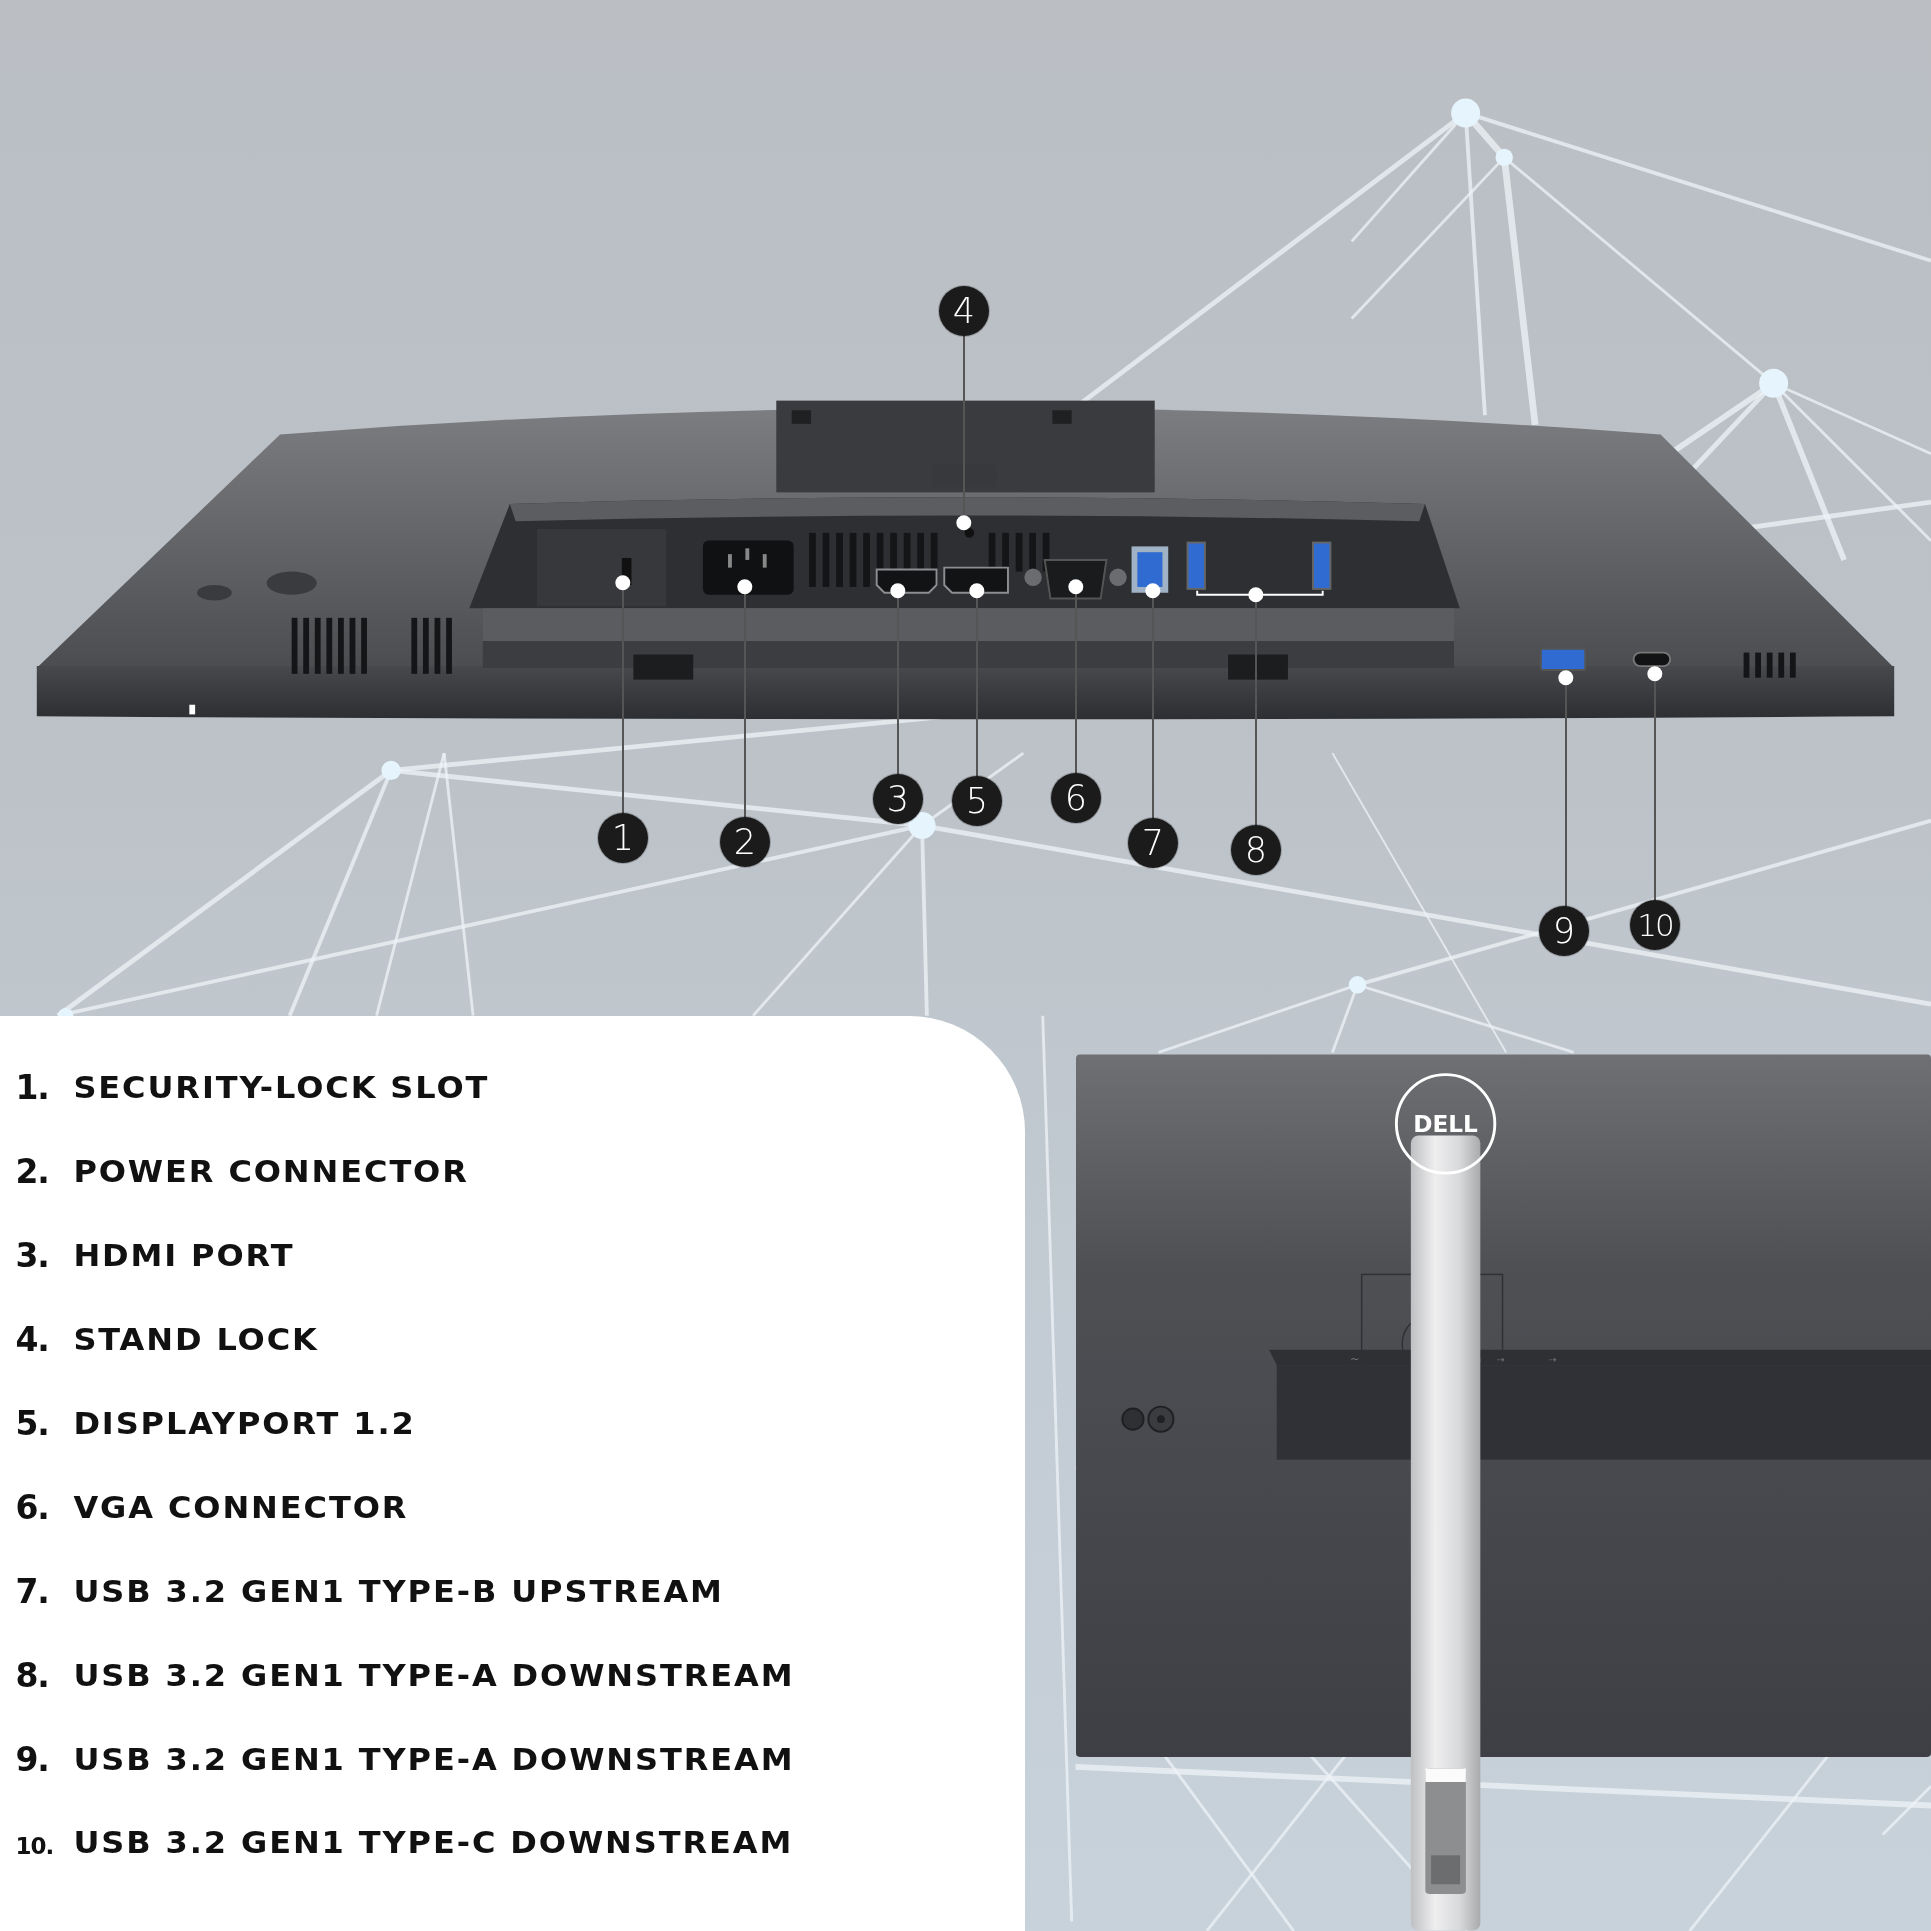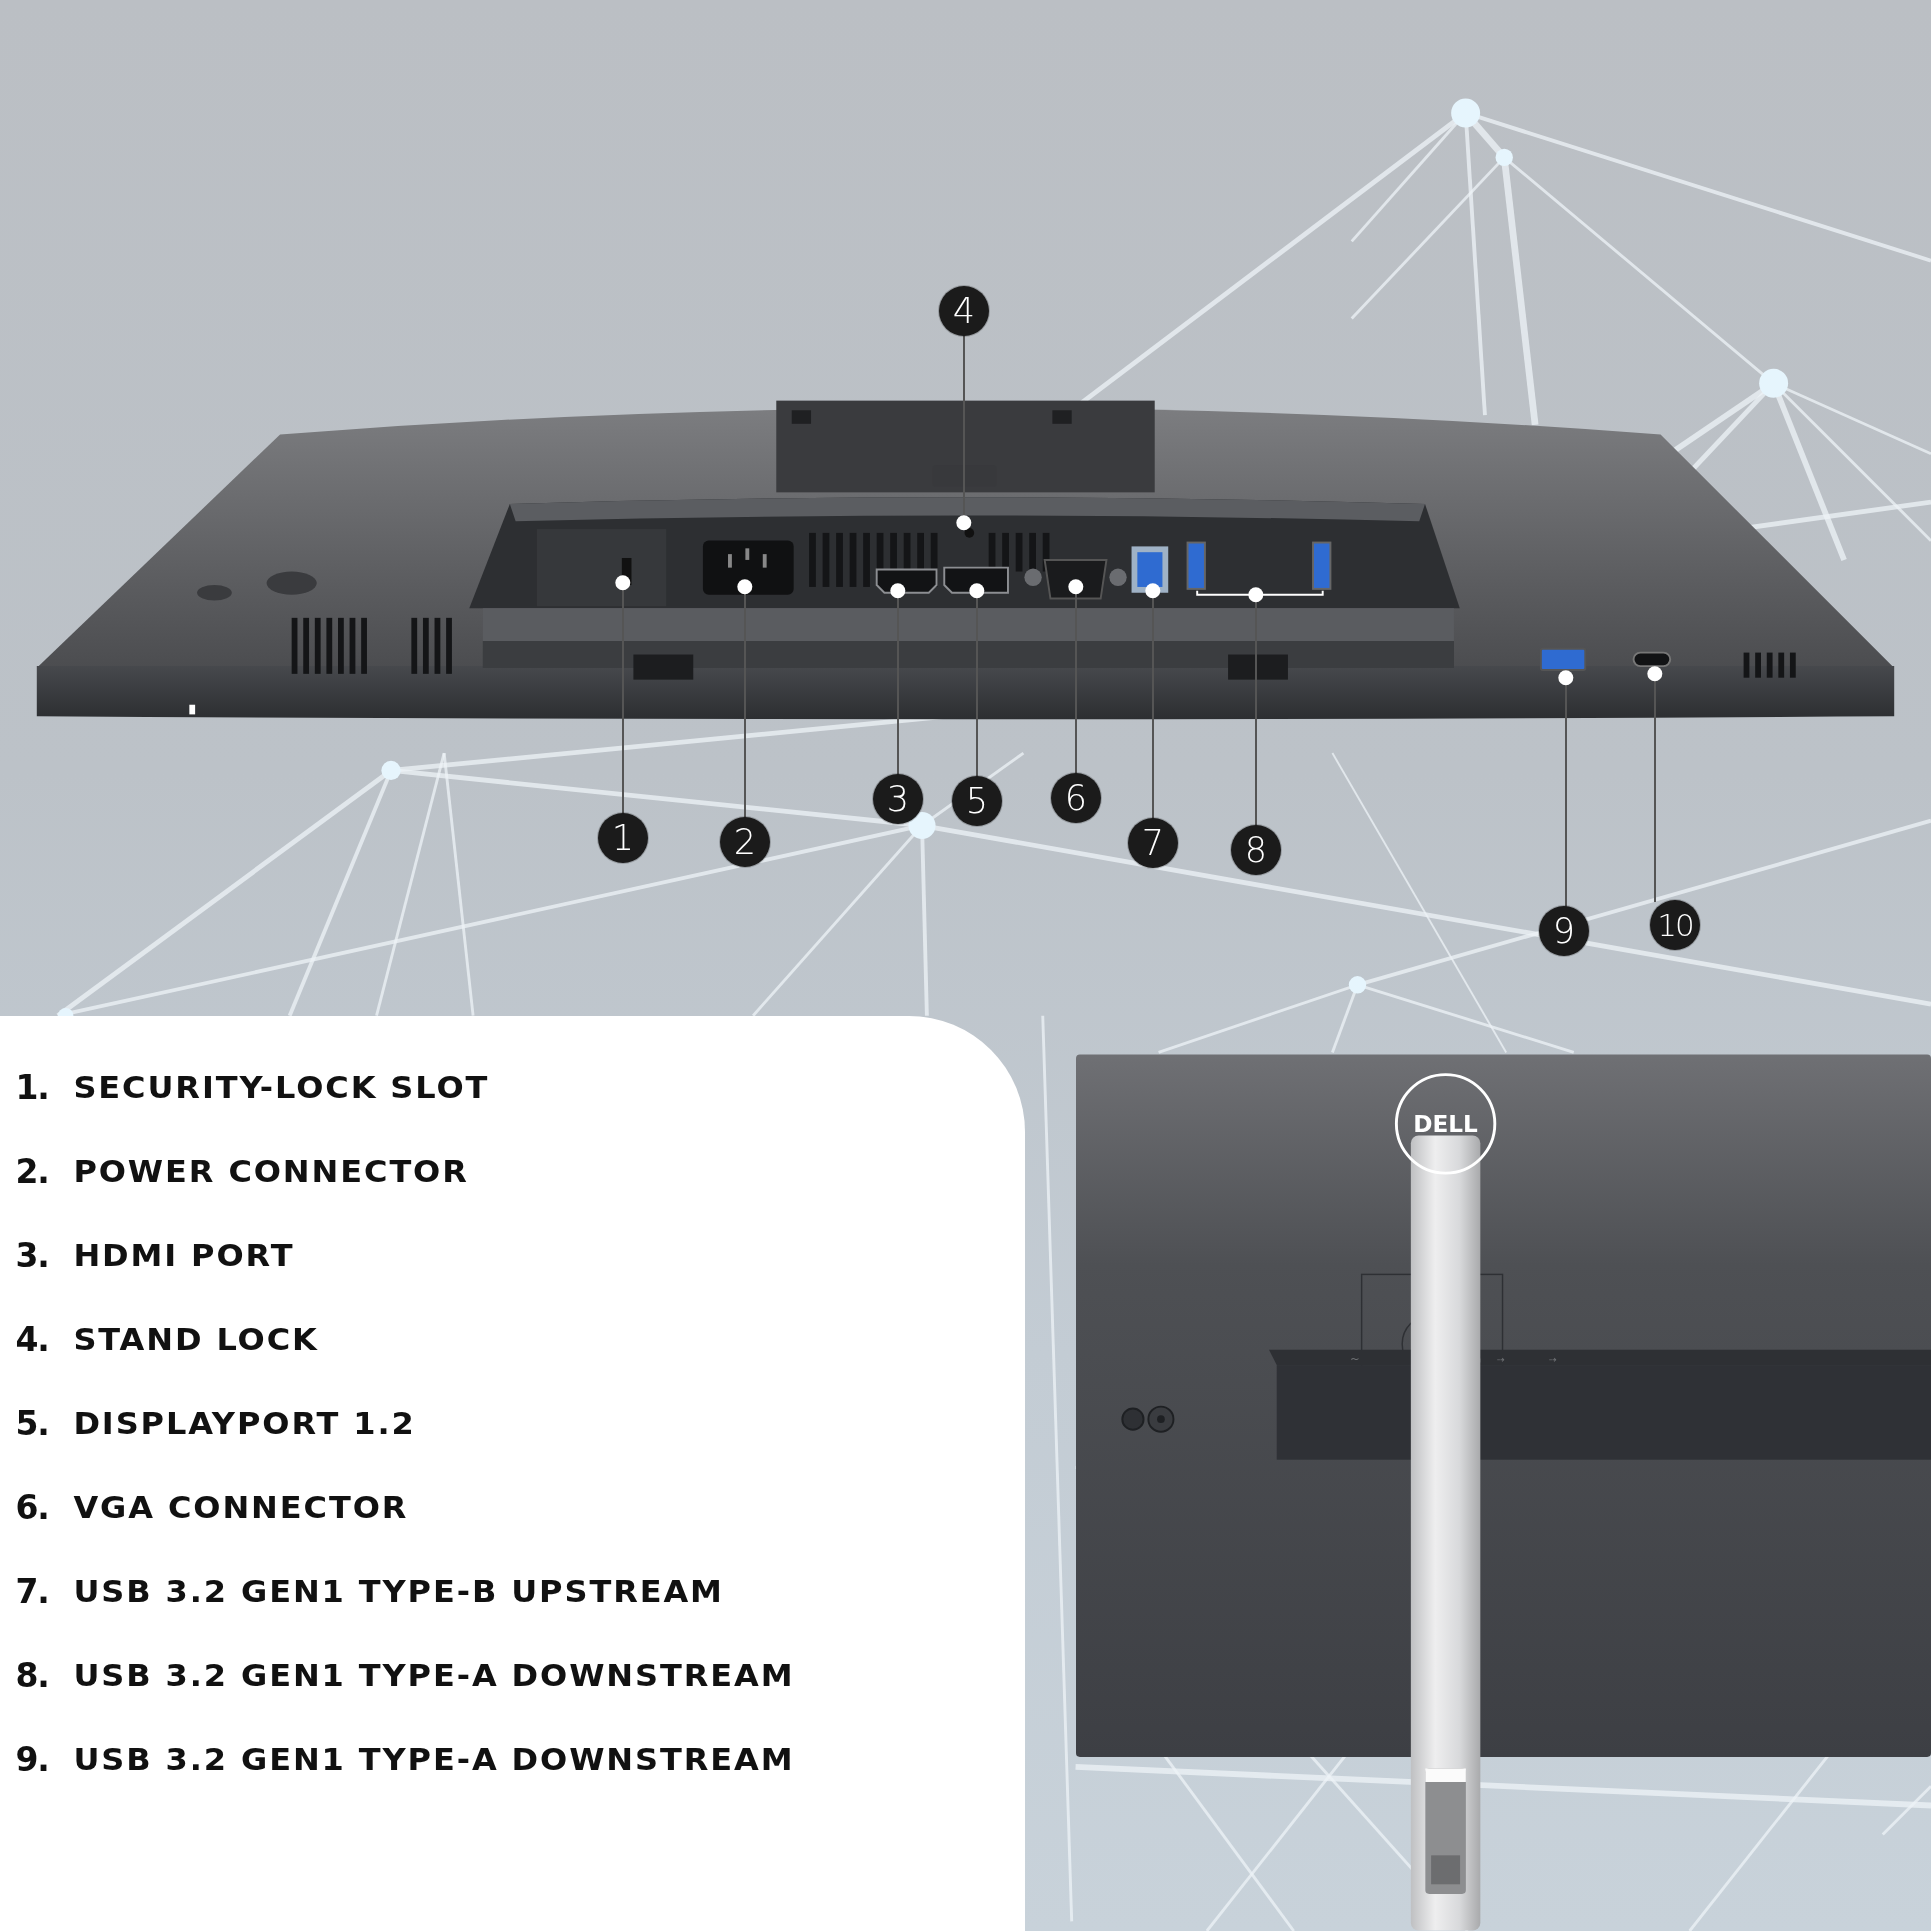--- a/index.html
+++ b/index.html
@@ -14,21 +14,21 @@
   .monitor-bottom { position: absolute; left: 0; top: 0; width: 1931px; height: 753px; }
 
   
   .callout {
     position: absolute; width: 50px; height: 50px; border-radius: 50%;
     background: #1b1b1b; color: #fff; display: flex; align-items: center; justify-content: center;
     font-family: "DejaVu Sans", sans-serif; font-size: 35px; font-weight: 300;
     transform: translate(-50%, -50%);
     box-shadow: 0 0 0 1px rgba(0,0,0,0.2);
   }
-  .callout.small { font-size: 31px; letter-spacing: -1.9px; margin-left: 20px; }
+  .callout.small { font-size: 31px; letter-spacing: -1.9px; }
   .leader { position: absolute; width: 1.9px; background: #555; }
   .dot { position: absolute; width: 15.4px; height: 15.4px; background: #fff; border-radius: 50%; transform: translate(-50%, -50%); }
 
   
   .legend-panel {
     position: absolute; left: 0; top: 1016px; width: 1025px; height: 915px;
     background: #ffffff; border-top-right-radius: 116px;
   }
   .legend-list { position: absolute; left: 15.4px; top: 52px; margin: 0; padding: 0; list-style: none; }
   .legend-item {
@@ -264,20 +264,24 @@
         <span class="legend-text">USB 3.2 GEN1 TYPE-B UPSTREAM</span>
       </li>
     <li class="legend-item">
         <span class="legend-num">8.</span>
         <span class="legend-text">USB 3.2 GEN1 TYPE-A DOWNSTREAM</span>
       </li>
     <li class="legend-item">
         <span class="legend-num">9.</span>
         <span class="legend-text">USB 3.2 GEN1 TYPE-A DOWNSTREAM</span>
       </li>
+    <li class="legend-item">
+        <span class="legend-num tiny">10.</span>
+        <span class="legend-text">USB 3.2 GEN1 TYPE-C DOWNSTREAM</span>
+      </li>
   </ul>
 </div>
 
 <svg class="monitor-rear" viewBox="0 0 886 908">
   <defs>
     <linearGradient id="rearBody" x1="0" y1="0" x2="0" y2="1">
       <stop offset="0" stop-color="#6f7074"></stop>
       <stop offset="0.3" stop-color="#4e5054"></stop>
       <stop offset="1" stop-color="#3d3f44"></stop>
     </linearGradient>

